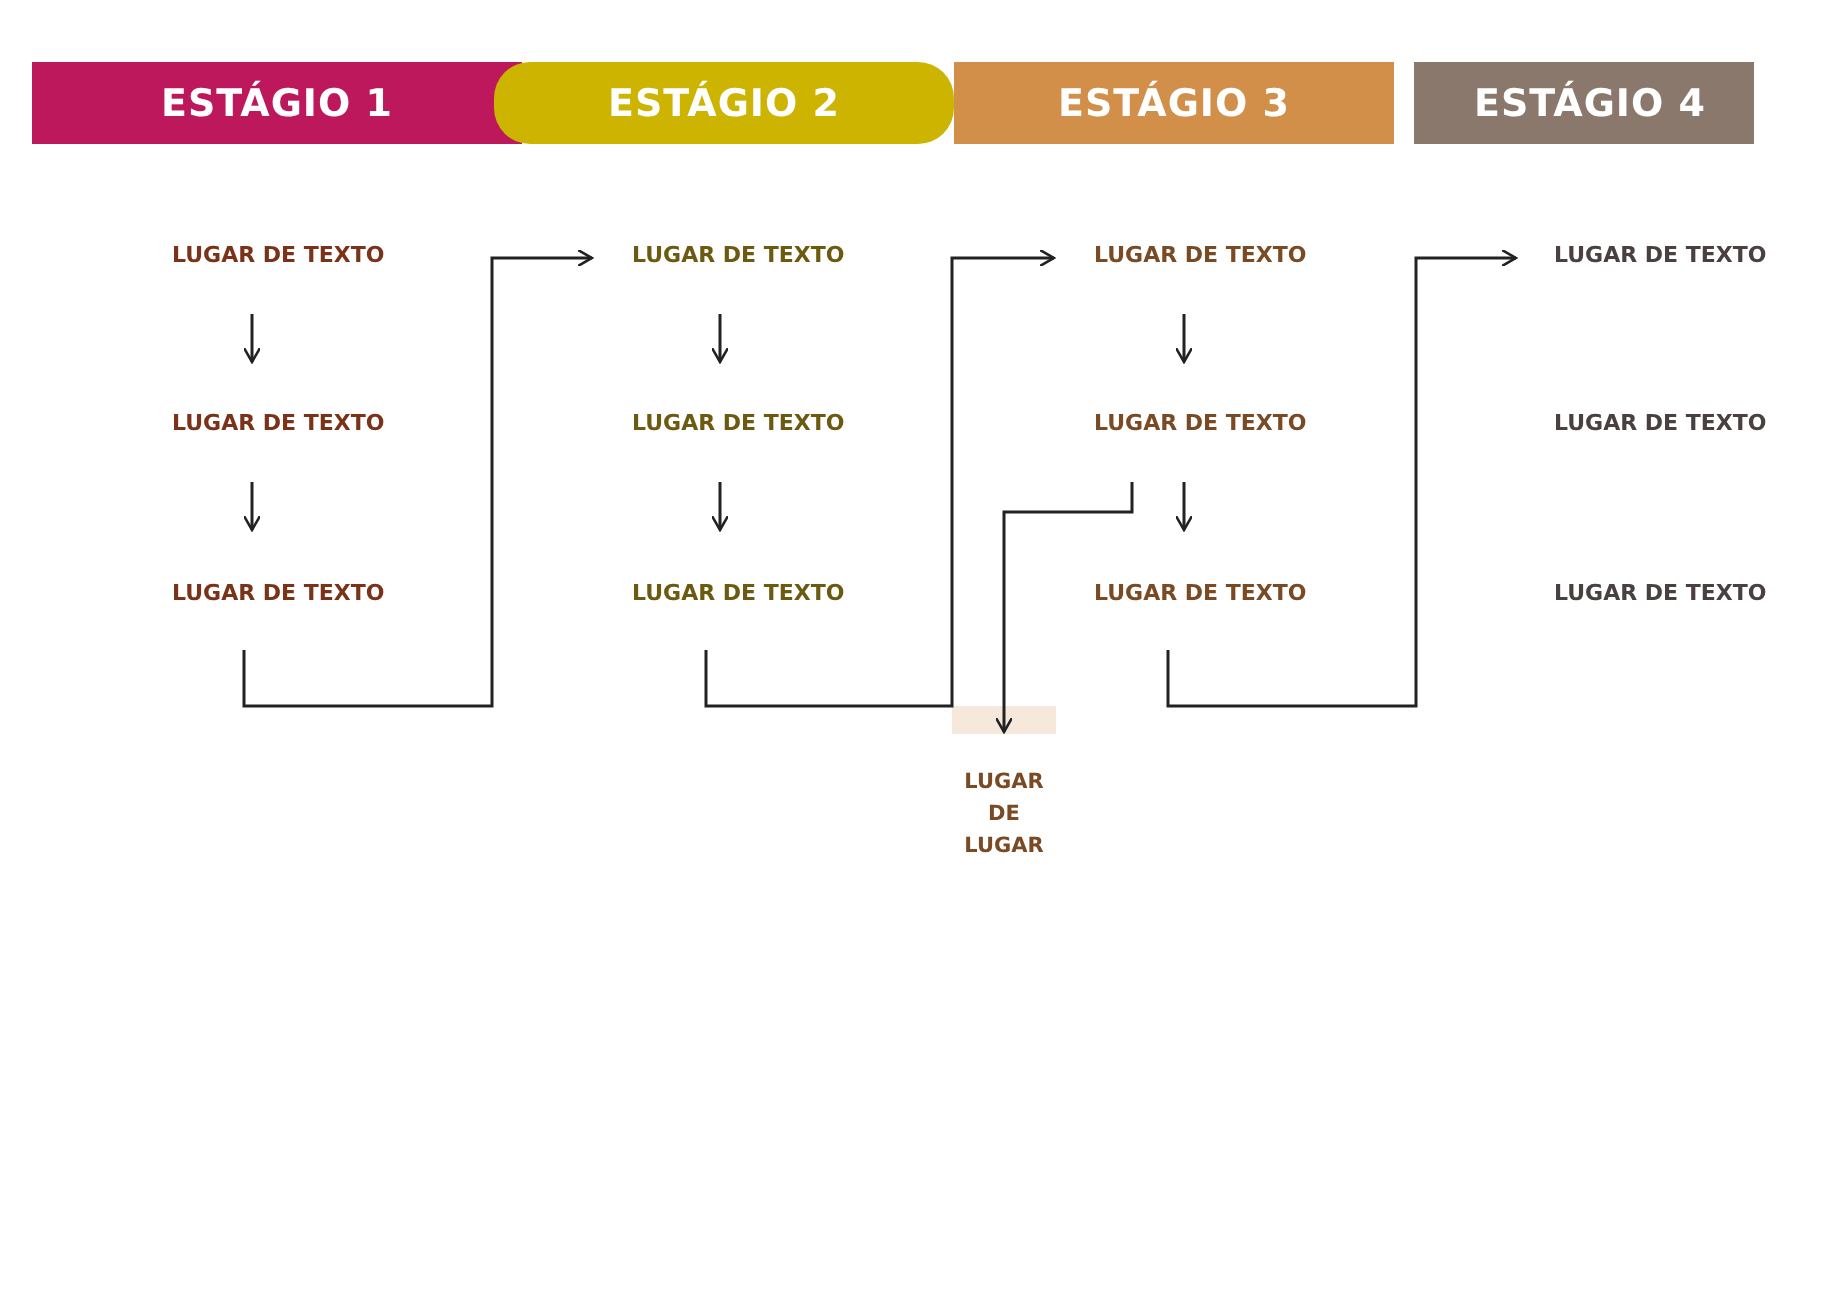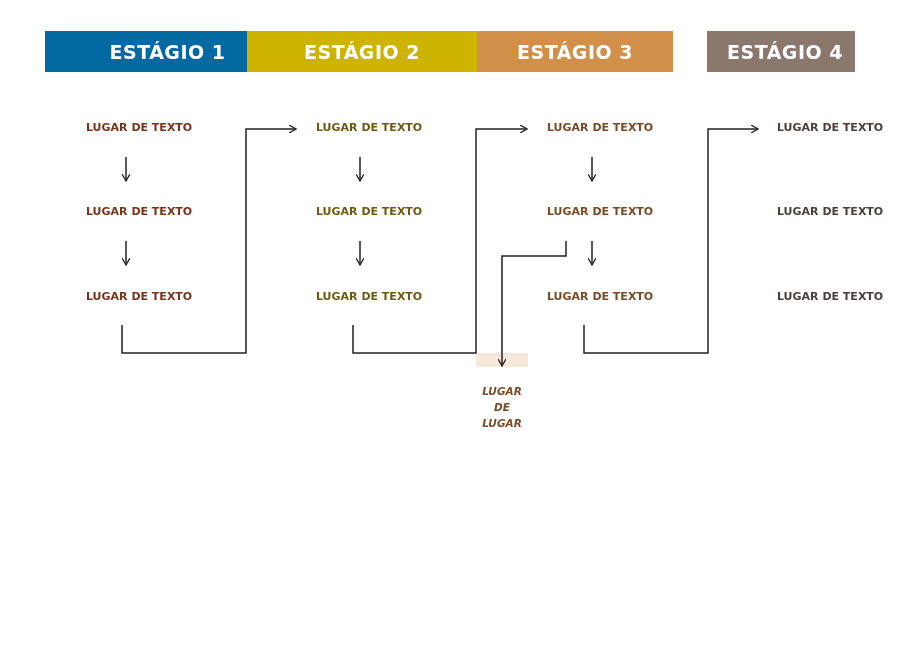--- a/index.html
+++ b/index.html
@@ -7,30 +7,30 @@
   .header { position:absolute; top:31px; height:41px; display:flex; align-items:center; justify-content:center; color:#ffffff; font-weight:bold; font-size:19px; letter-spacing:0.5px; box-sizing:border-box; }
   .header span { display:block; }
   .lbl { position:absolute; font-weight:bold; font-size:11px; white-space:nowrap; font-family:"DejaVu Sans", sans-serif; }
   svg.lines { position:absolute; left:0; top:0; }
   .highlight { position:absolute; background:#f6e9dc; }
   .callout { position:absolute; font-weight:bold; font-size:10.5px; text-align:center; line-height:16px; color:#7a4a25; }
 </style>
 </head>
 <body>
 
-<div class="header" style="left:16px;width:245px;background:#0369a1;margin-left:29px;">
+<div class="header" style="left:16px;width:245px;background:#be185d;">
   <span>ESTÁGIO 1</span>
 </div>
-<div class="header" style="left:247px;width:230px;background:#cdb400;">
+<div class="header" style="left:247px;width:230px;background:#cdb400;border-radius:18px;">
   <span>ESTÁGIO 2</span>
 </div>
-<div class="header" style="left:477px;width:196px;background:#d28f4a;">
+<div class="header" style="left:477px;width:220px;background:#d28f4a;">
   <span>ESTÁGIO 3</span>
 </div>
-<div class="header" style="left:707px;width:148px;background:#8b786d;justify-content:flex-end;padding-right:12px;">
+<div class="header" style="left:707px;width:170px;background:#8b786d;justify-content:flex-end;padding-right:24px;">
   <span>ESTÁGIO 4</span>
 </div>
 
 <div class="highlight" style="left:476px;top:353px;width:52px;height:14px;"></div>
 
 <svg class="lines" width="916" height="648">
   <defs>
     <marker id="ah" markerWidth="8" markerHeight="8" refX="7" refY="4" orient="auto" markerUnits="userSpaceOnUse">
       <path d="M0,0 L7,4 L0,8" fill="none" stroke="#222" stroke-width="1.3"></path>
     </marker>
@@ -65,17 +65,17 @@
 <div class="lbl" style="left:316px;top:290px;color:#6b5a10;">LUGAR DE TEXTO</div>
 
 <div class="lbl" style="left:547px;top:121px;color:#7a4a25;">LUGAR DE TEXTO</div>
 <div class="lbl" style="left:547px;top:205px;color:#7a4a25;">LUGAR DE TEXTO</div>
 <div class="lbl" style="left:547px;top:290px;color:#7a4a25;">LUGAR DE TEXTO</div>
 
 <div class="lbl" style="left:777px;top:121px;color:#4a4040;">LUGAR DE TEXTO</div>
 <div class="lbl" style="left:777px;top:205px;color:#4a4040;">LUGAR DE TEXTO</div>
 <div class="lbl" style="left:777px;top:290px;color:#4a4040;">LUGAR DE TEXTO</div>
 
-<div class="callout" style="left:476px;top:383px;width:52px;font-style:italic;">
+<div class="callout" style="left:476px;top:383px;width:52px;">
   <div>LUGAR</div>
   <div>DE</div>
   <div>LUGAR</div>
 </div>
 
 </body></html>

